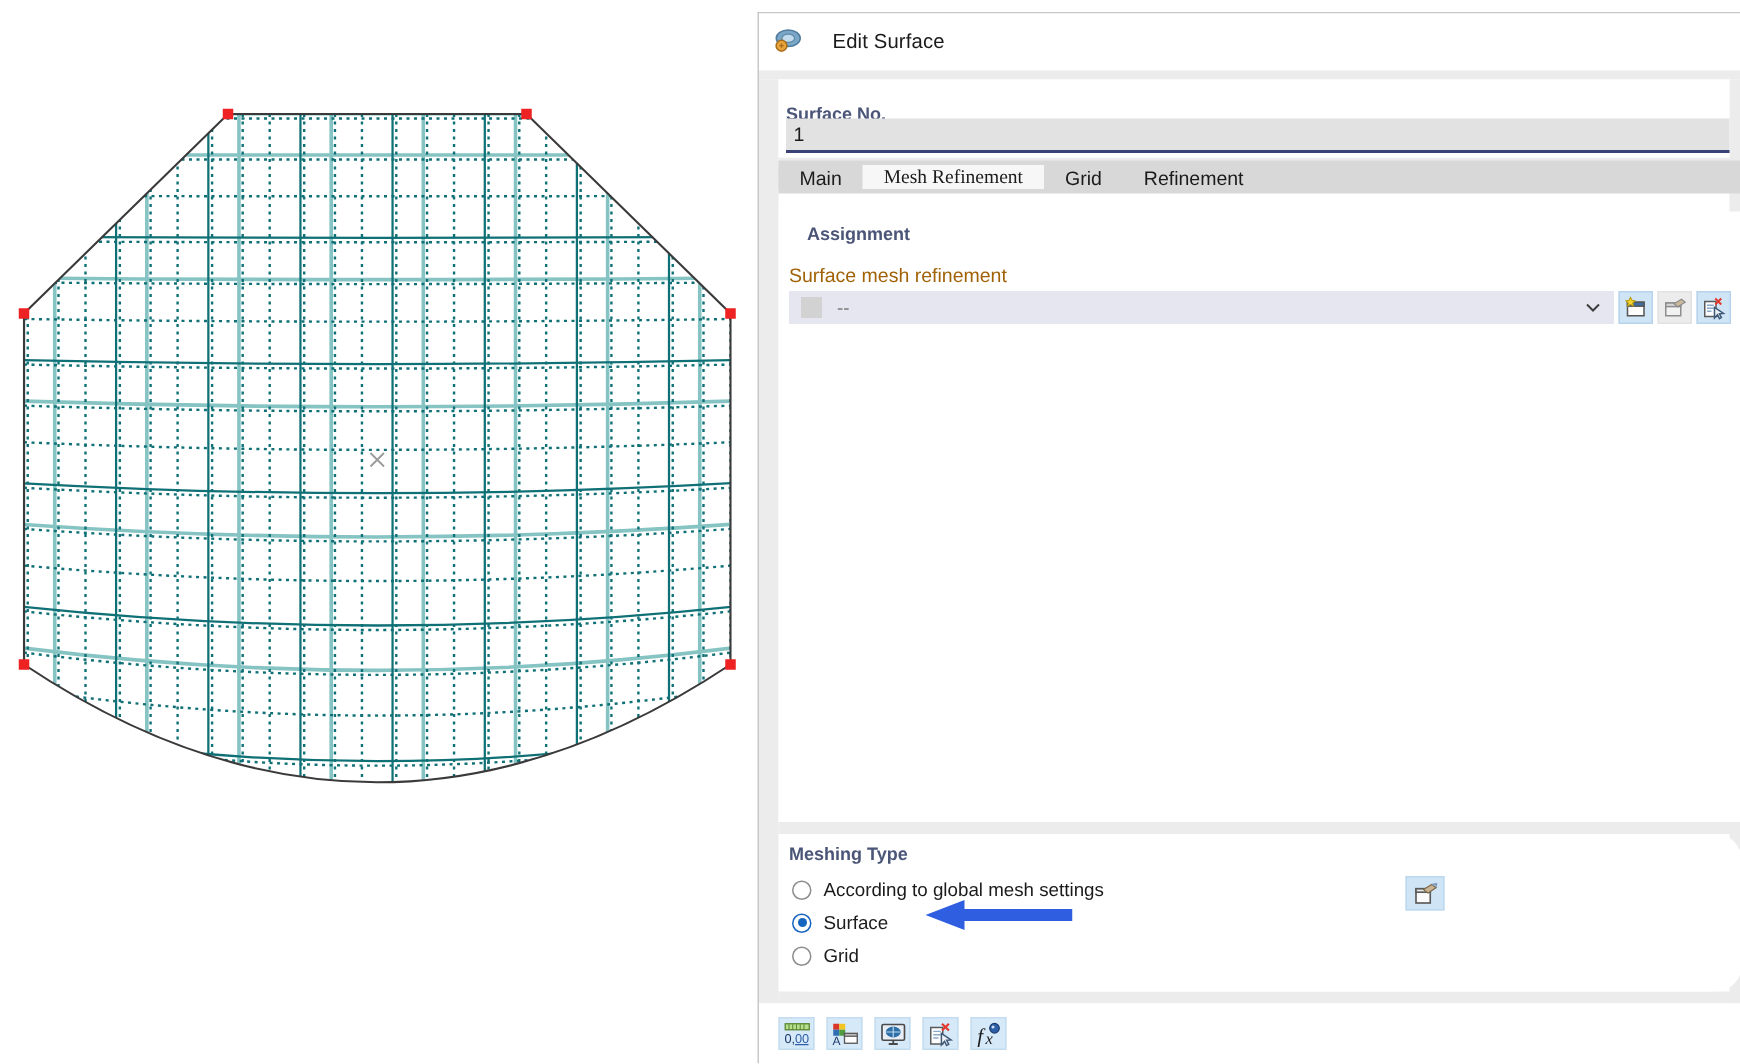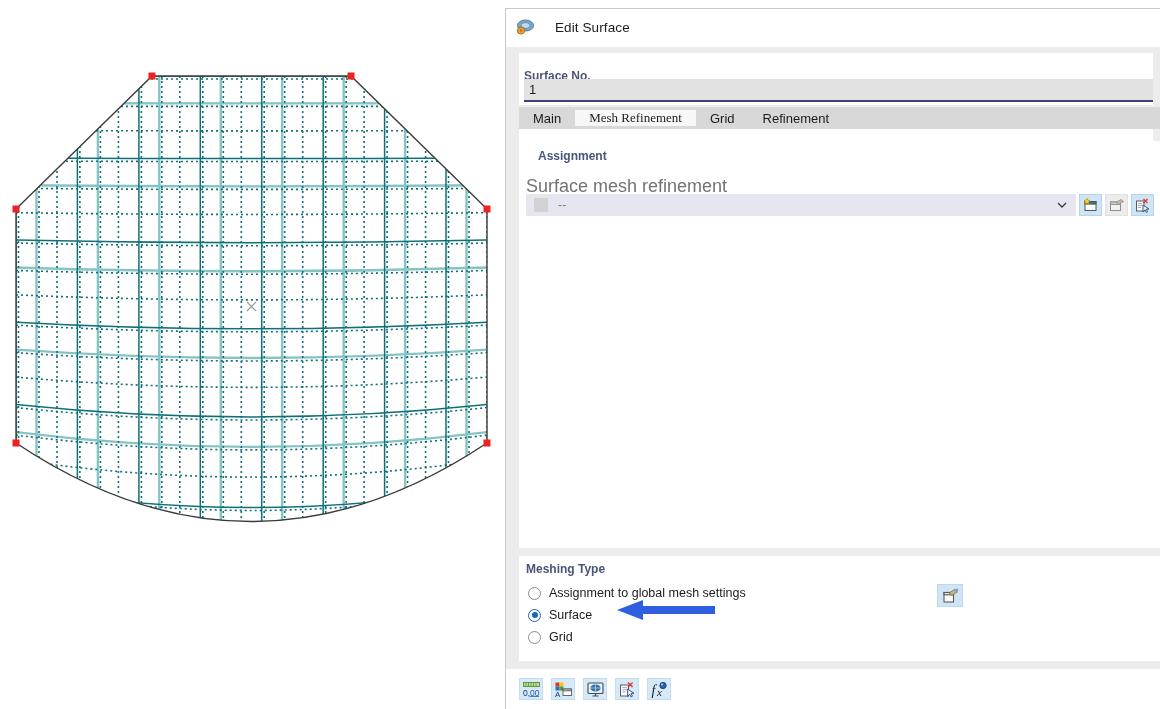--- a/index.html
+++ b/index.html
@@ -74,21 +74,21 @@
   #content-card {
     position:absolute; left:13px; top:132px; width:642px; height:407px;
     background:#ffffff;
   }
   #assignment-title {
     position:absolute; left:7px; top:8px;
     font-size:12px; font-weight:bold; color:#4a5578;margin-left:12px;
   }
   #smr-label {
     position:absolute; left:7px; top:35px;
-    font-size:18px; color:#737373;
+    font-size:13px; color:#a16207;
   }
   #smr-row {
     position:absolute; left:7px; top:53px; width:628px; height:22px;
     display:flex; align-items:center; gap:0;
   }
   #smr-combo {
     position:relative; width:557px; height:22px;
     background:#e5e6ef; display:flex; align-items:center;
   }
   #smr-swatch {
@@ -103,20 +103,21 @@
     width:23px; height:22px; margin-left:3px; flex:none;
     background:#cfe4f5; border:1px solid #b7d4ec;
     display:flex; align-items:center; justify-content:center;
   }
   .icon-btn.disabled { background:#ececec; border-color:#e2e2e2; }
 
   
   #meshing-card {
     position:absolute; left:13px; top:547px; width:642px; height:105px;
     background:#ffffff;
+    border-radius:17px;
   }
   #meshing-title {
     position:absolute; left:7px; top:6px;
     font-size:12px; font-weight:bold; color:#4a5578;
   }
   .radio-row {
     position:absolute; left:9px; display:flex; align-items:center;
     font-size:12.5px; color:#1b1b1b;
   }
   .radio-row .rb {
@@ -344,21 +345,21 @@
           </svg>
         </div>
       </div>
     </div>
 
     <div id="meshing-card">
       <div id="meshing-title">Meshing Type</div>
 
       <div class="radio-row" style="top:30px;">
         <span class="rb"></span>
-        <span>Assignment to global mesh settings</span>
+        <span>According to global mesh settings</span>
       </div>
 
       <div class="radio-row checked" style="top:52px;">
         <span class="rb"></span>
         <span>Surface</span>
       </div>
 
       <div class="radio-row" style="top:74px;">
         <span class="rb"></span>
         <span>Grid</span>

